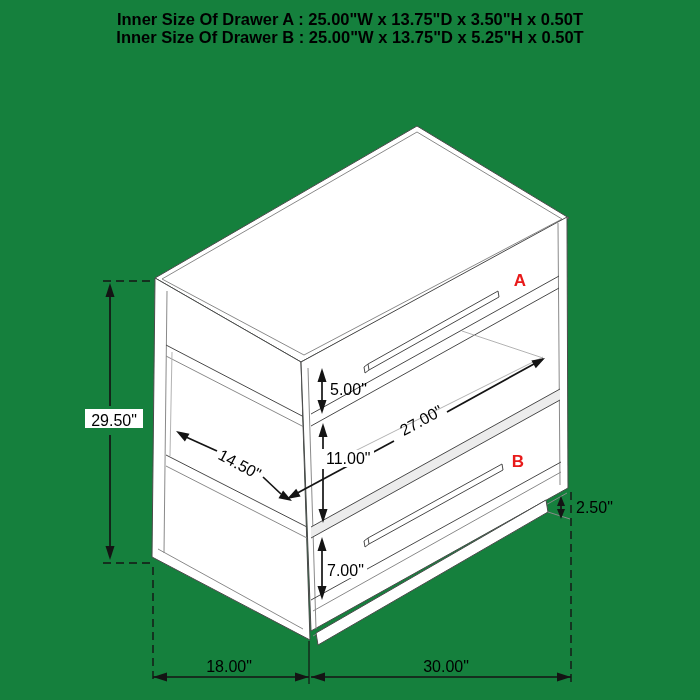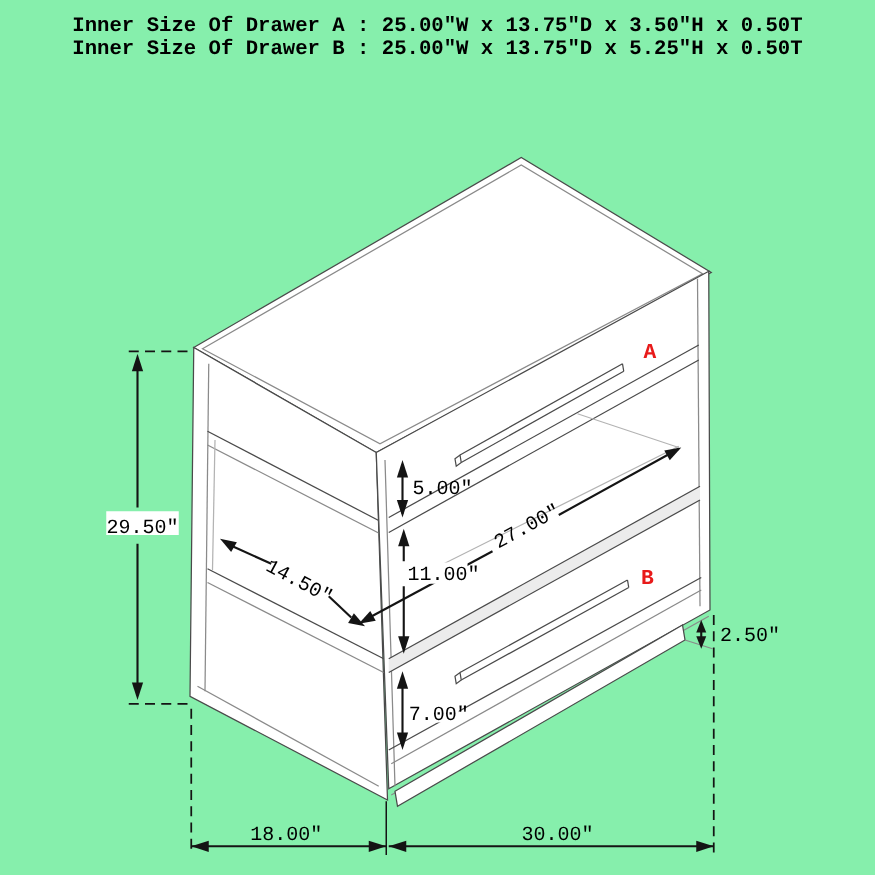--- a/index.html
+++ b/index.html
@@ -1,17 +1,17 @@
 <!DOCTYPE html>
 <html><head>
 <meta charset="utf-8">
 <style>
   html,body{margin:0;padding:0;background:#fff;}
-  .canvas{position:relative;width:700px;height:700px;background:#86efac;overflow:hidden;
-          font-family:Liberation Mono, monospace;}
+  .canvas{position:relative;width:700px;height:700px;background:#15803d;overflow:hidden;
+          font-family:Liberation Sans, sans-serif;}
   svg{display:block;}
   
   .s1 {stroke:#4a4a4a;stroke-width:1;fill:none;}
   .s1f{stroke:#4a4a4a;stroke-width:1;fill:#ffffff;}
   .s2 {stroke:#8a8a8a;stroke-width:1;fill:none;}
   .s3 {stroke:#b3b3b3;stroke-width:1;fill:none;}
   .strip{fill:#ececec;stroke:none;}
   
   .dim {stroke:#141414;stroke-width:1.7;fill:none;}
   .ext {stroke:#141414;stroke-width:1.2;fill:none;}

